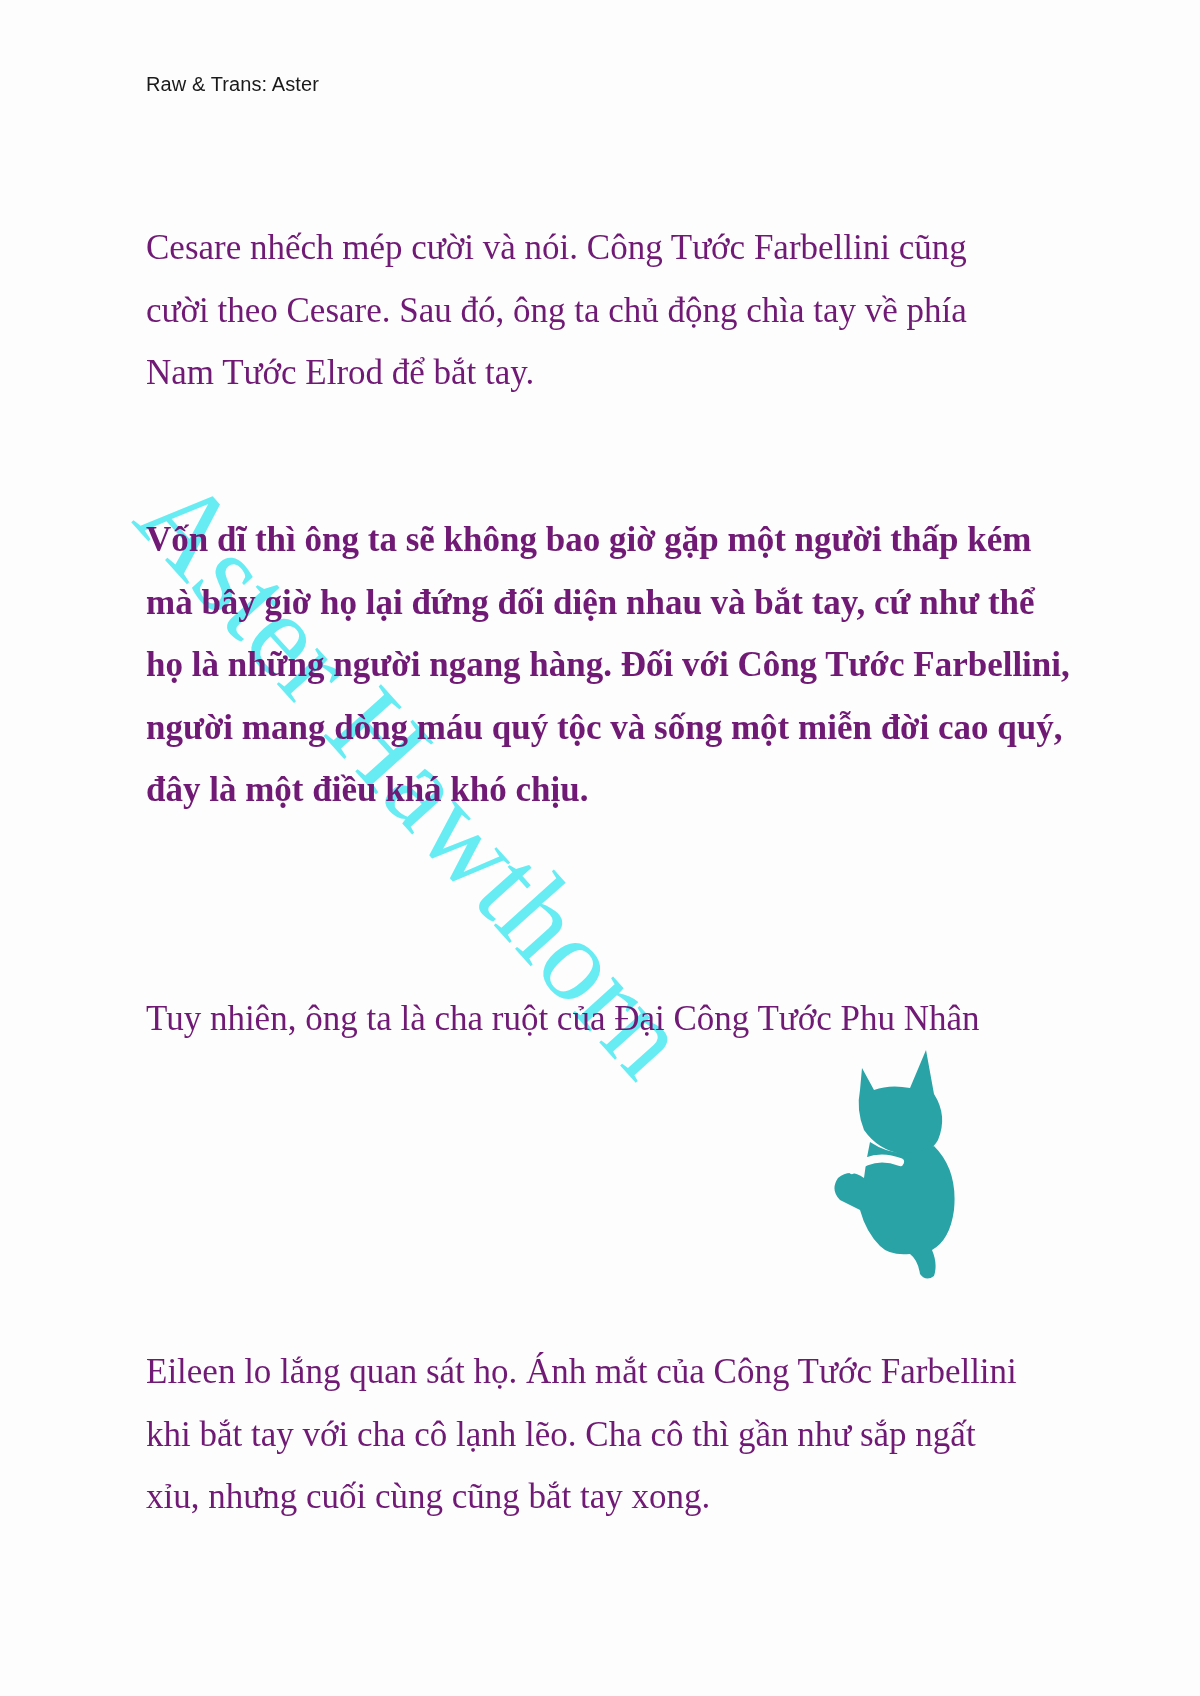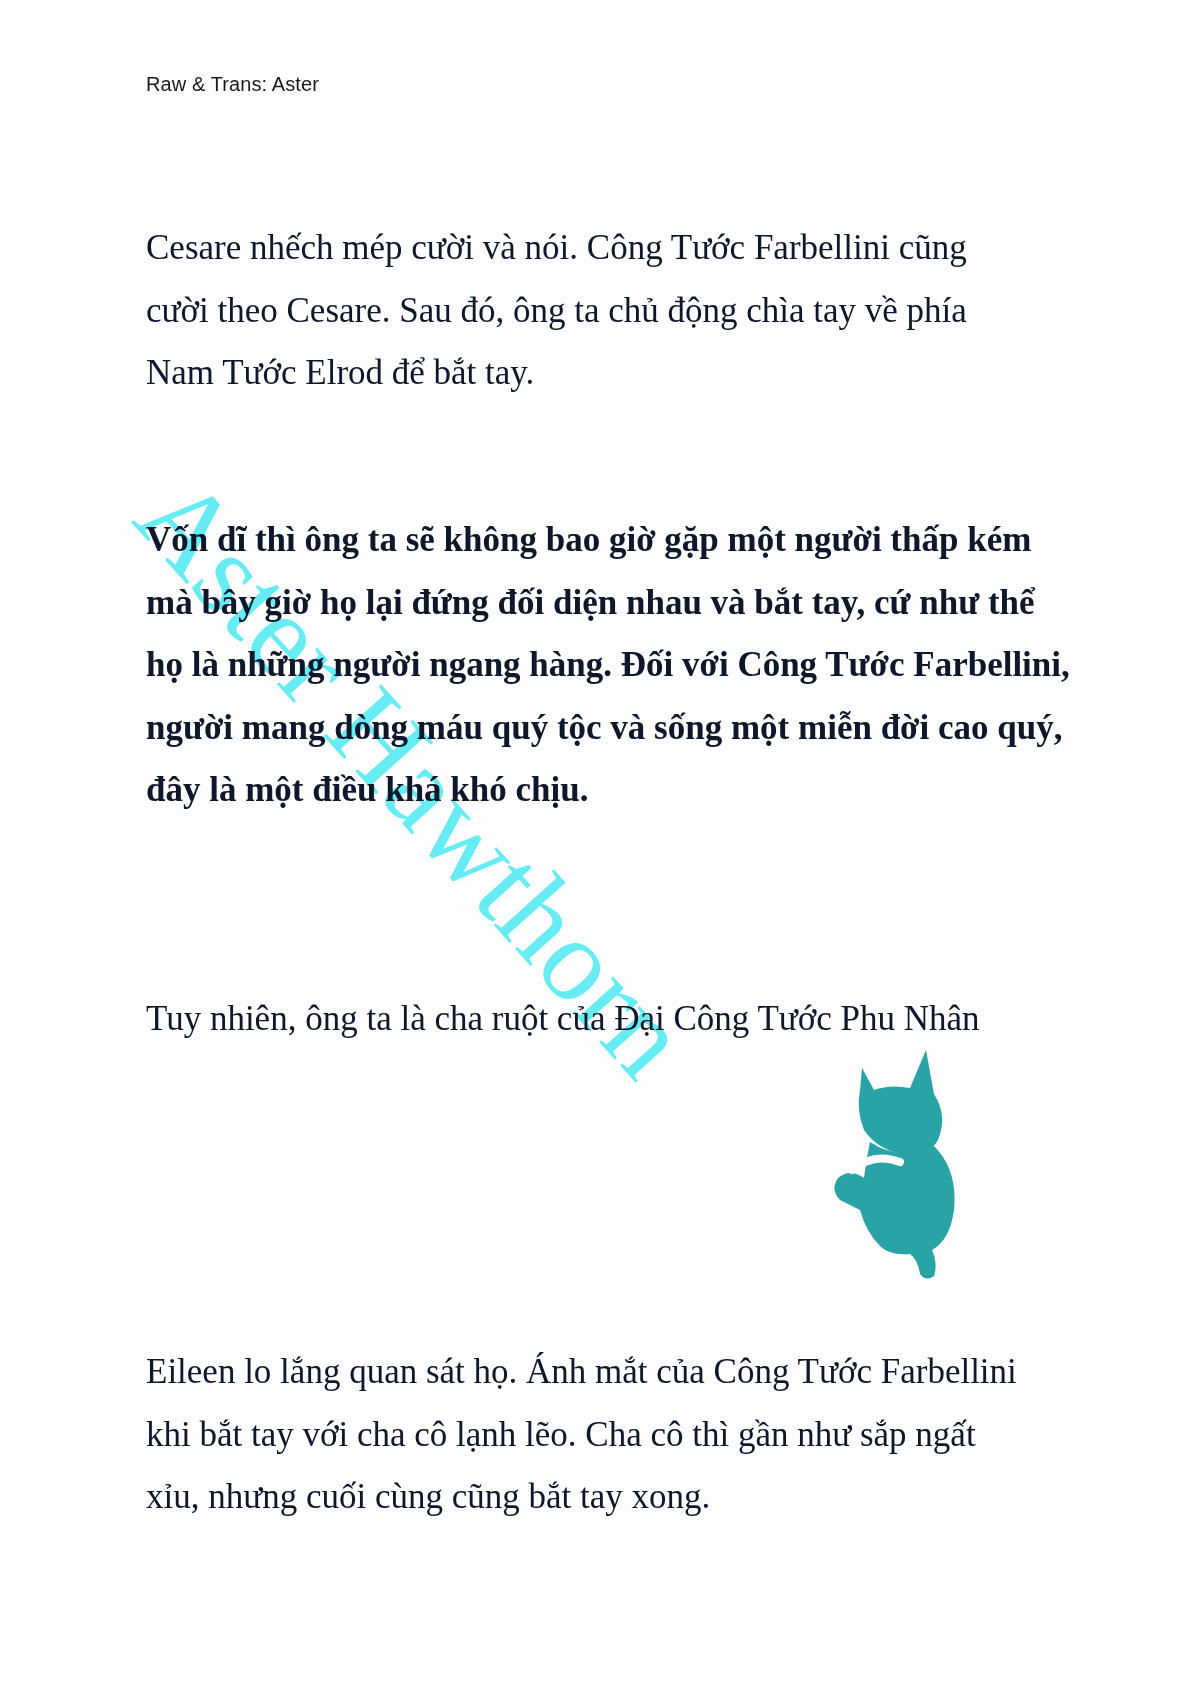--- a/index.html
+++ b/index.html
@@ -35,21 +35,21 @@
       top: 0;
       width: 920px;
     }
     .para {
       position: absolute;
       left: 0;
       width: 920px;
       font-family: "Liberation Serif", serif;
       font-size: 35px;
       line-height: 62.5px;
-      color: #0f172a;
+      color: #701a75;
     }
     .line {
       display: block;
       white-space: nowrap;
     }
     .watermark {
       position: absolute;
       left: 160px;
       top: 790px;
       width: 900px;

